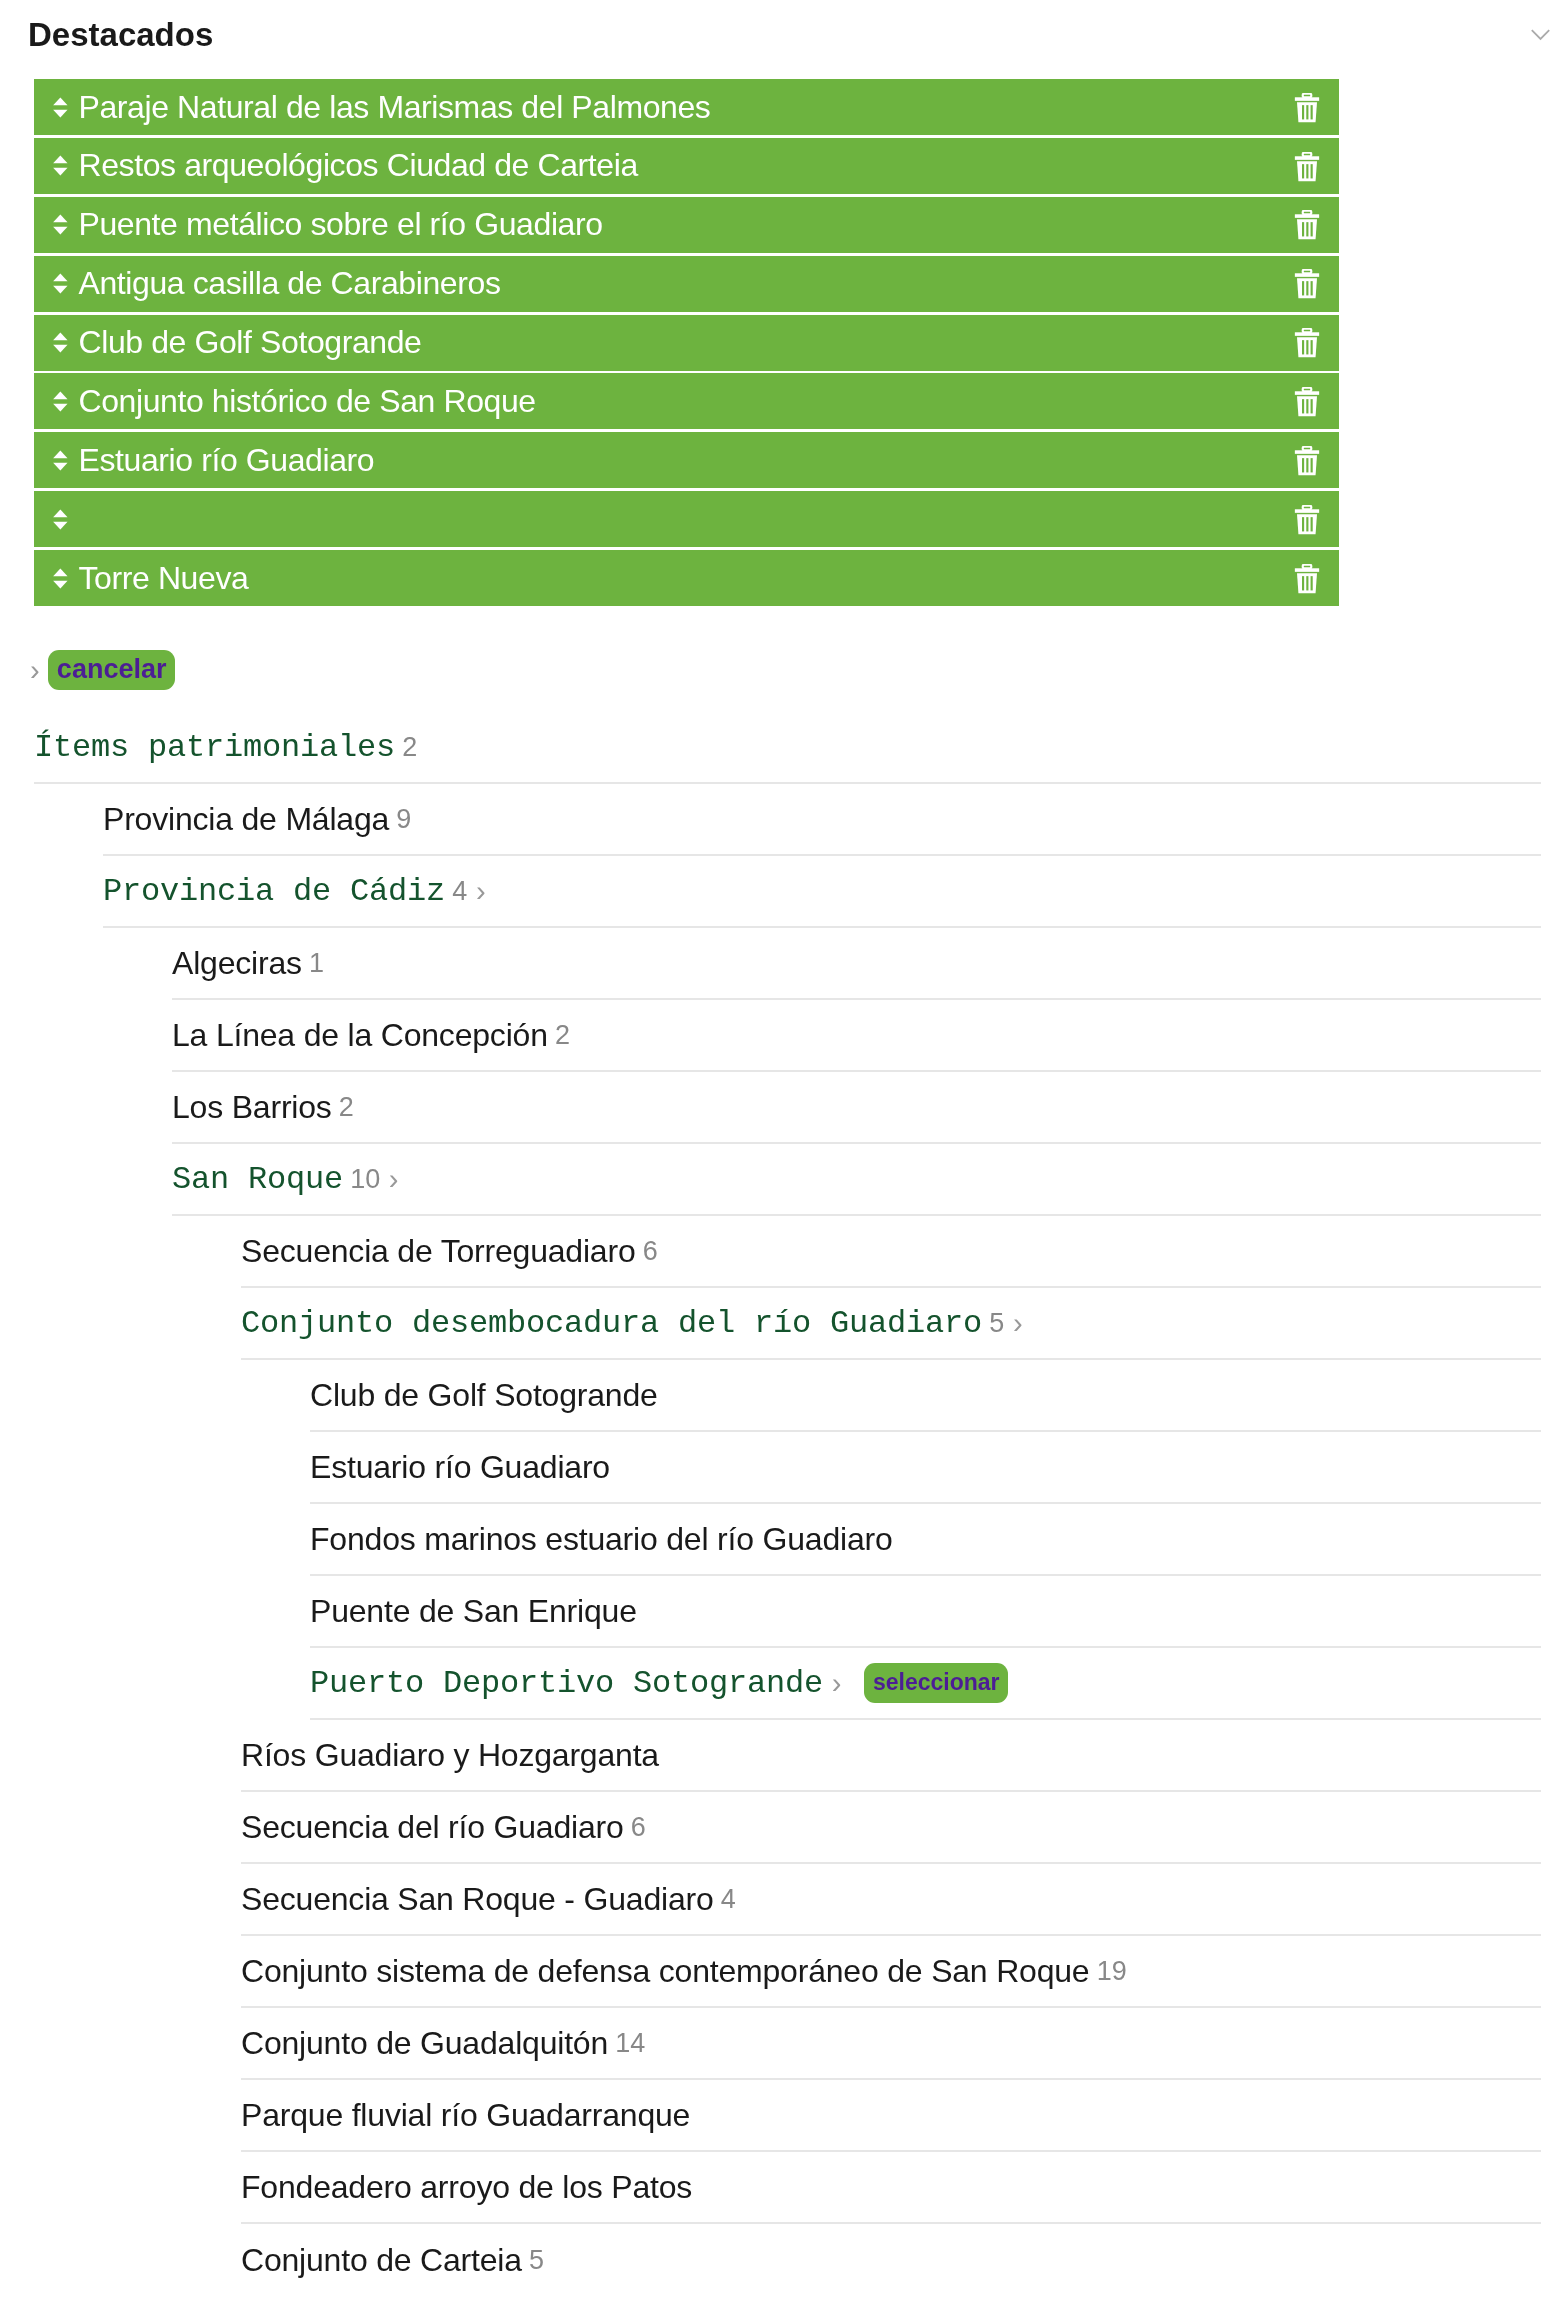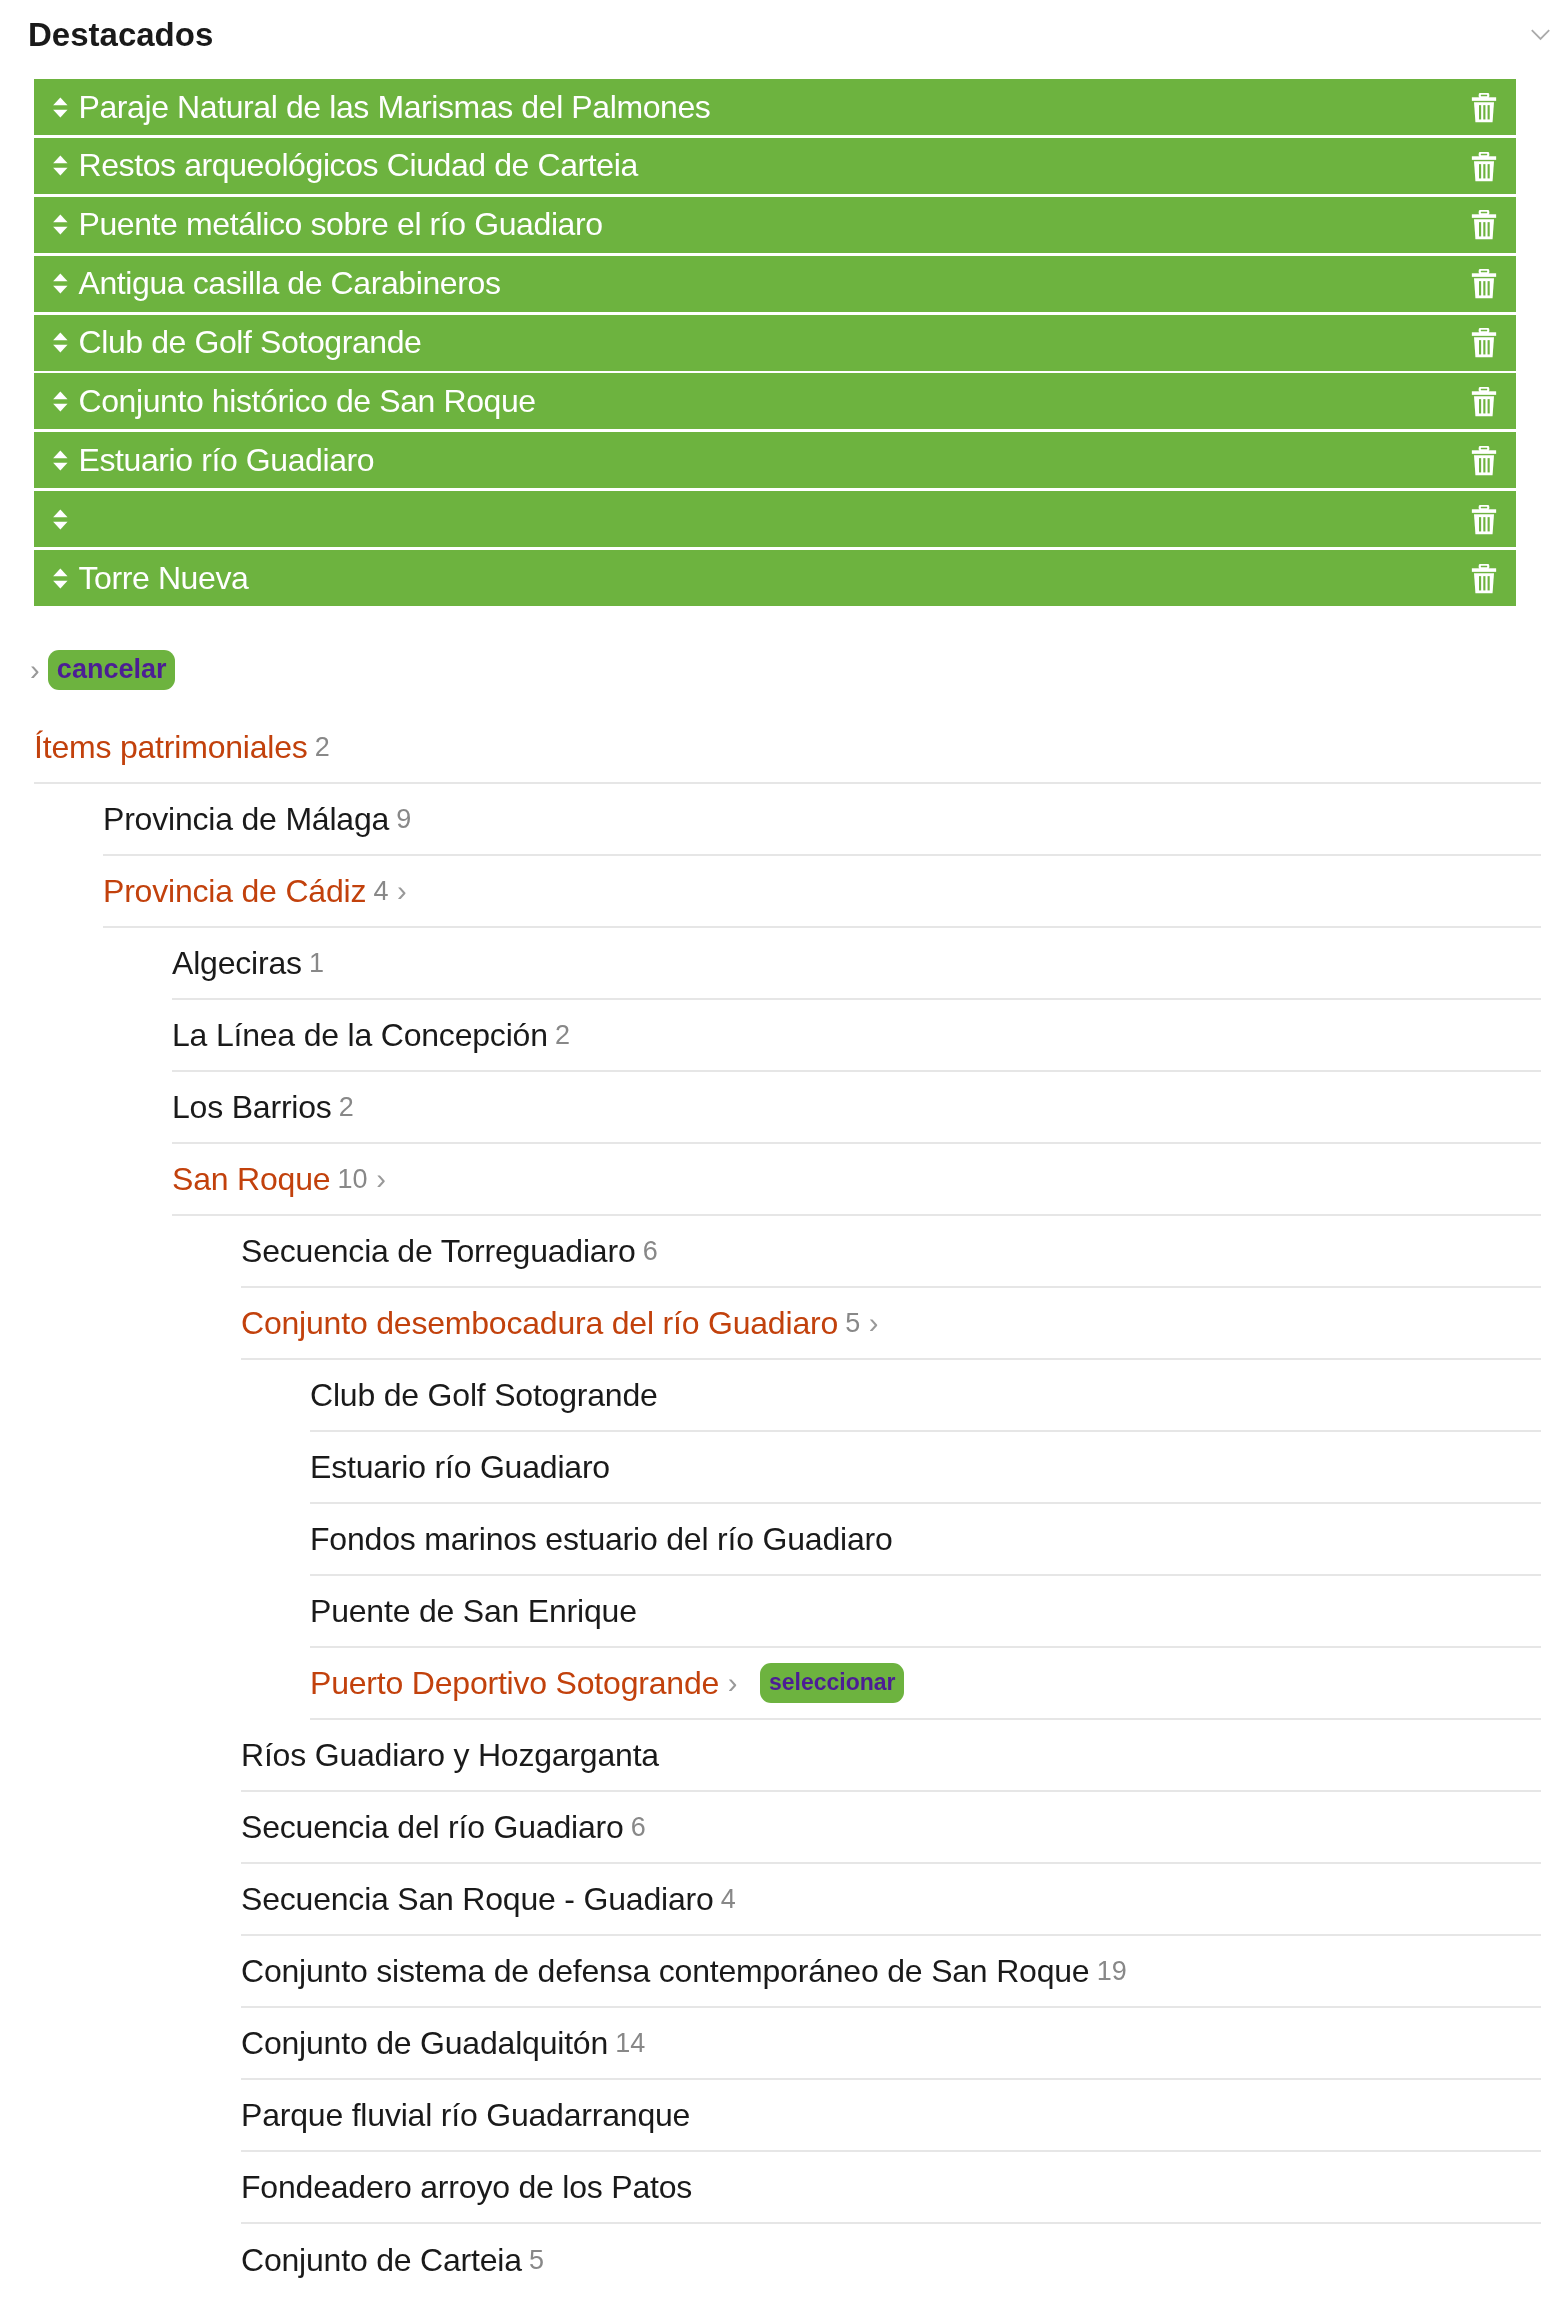--- a/index.html
+++ b/index.html
@@ -3,39 +3,39 @@
 <meta charset="utf-8">
 <style>
   html, body { margin: 0; padding: 0; background: #ffffff; }
   body { width: 1568px; height: 2319px; overflow: hidden; position: relative;
          font-family: "Liberation Sans", sans-serif; color: #222; }
   .header { position: absolute; left: 28px; top: 10px; width: 1507px; height: 50px; }
   .title { font-size: 33px; font-weight: bold; color: #1a1a1a; line-height: 50px; }
   .collapse { position: absolute; right: -20px; top: 10px; width: 29px; height: 29px; }
   .collapse svg { width: 29px; height: 29px; }
 
-  .featured { position: absolute; left: 34px; top: 79px; width: 1482px; }
+  .featured { position: absolute; left: 34px; top: 79px; width: 1305px; }
   .frow { height: 56px; background: #6db33f; margin-bottom: 2.9px; position: relative;
           display: flex; align-items: center; color: #fff; }
   .frow .sort { width: 20px; height: 29px; margin-left: 17.3px; margin-right: 7.2px; display: flex; align-items: center; }
   .frow .sort svg { width: 18.7px; height: 29px; }
   .frow .label { font-size: 32px; color: #ffffff; white-space: nowrap; letter-spacing: -0.4px; }
   .frow .trash { position: absolute; right: 18.7px; top: 13.7px; width: 26px; height: 30px; }
   .frow .trash svg { width: 26px; height: 30px; }
 
   .cancel-row { position: absolute; left: 30px; top: 649px; height: 42px; display: flex; align-items: center; }
   .chev { color: #999; font-size: 29px; margin-right: 8.6px; line-height: 1; }
   .pill { background: #6db33f; color: #4c1d95; font-weight: bold; font-size: 27px; border-radius: 11px;
           padding: 2.9px 8.6px 5.8px 8.6px; line-height: 32px; }
 
   .tree { position: absolute; left: 0; top: 712px; width: 1541px; }
   .trow { position: relative; height: 72px; display: flex; align-items: center; border-bottom: 2.2px solid #e6e6e6;
           box-sizing: border-box; }
   .trow .t { font-size: 32px; color: #1a1a1a; white-space: nowrap; letter-spacing: -0.2px; }
-  .trow.active .t { color: #c2410c; }
+  .trow.active .t { color: #14532d; font-family: Liberation Mono, monospace; }
   .trow .cnt { font-size: 27px; color: #888; margin-left: 7.2px; }
   .trow .arr { font-size: 29px; color: #999; margin-left: 8.6px; }
   .trow .pill { margin-left: 23px; font-size: 23px; }
   .l0 { margin-left: 34px; }
   .l1 { margin-left: 103px; }
   .l2 { margin-left: 172px; }
   .l3 { margin-left: 241px; }
   .l4 { margin-left: 310px; }
   .trow.last { border-bottom: none; }
 </style>

